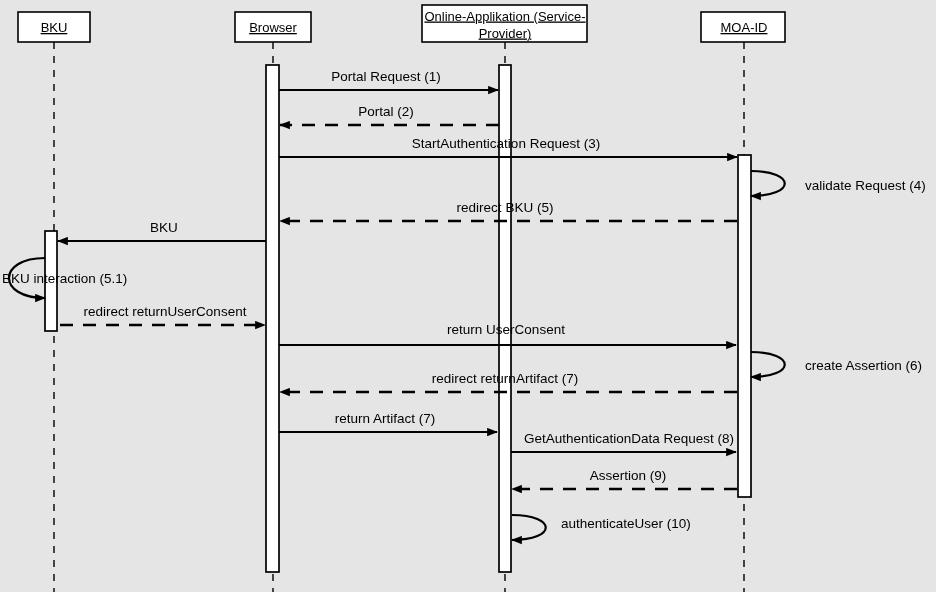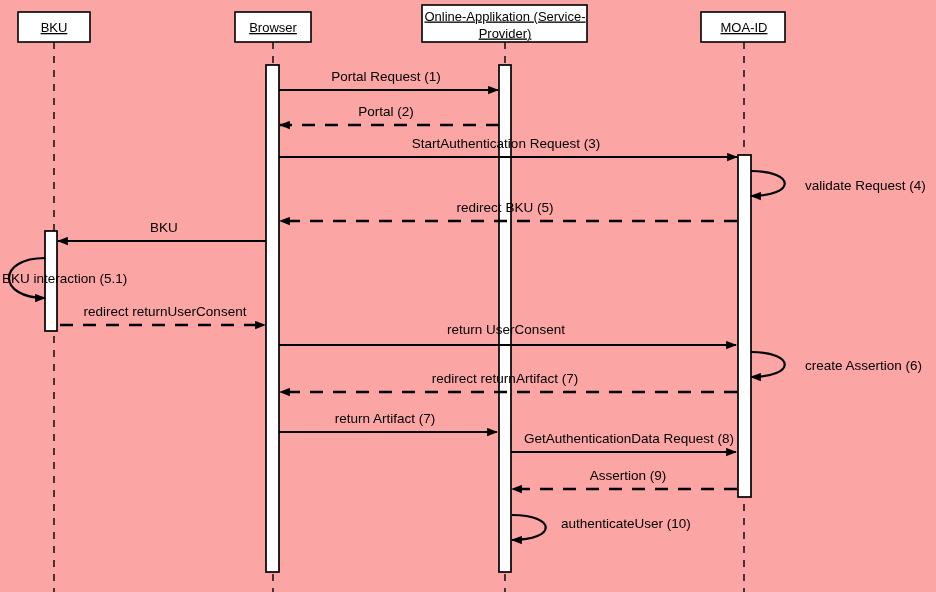--- a/index.html
+++ b/index.html
@@ -4,21 +4,21 @@
 <style>
   html, body {
     margin: 0;
     padding: 0;
     background: #ffffff;
   }
   #canvas {
     position: relative;
     width: 936px;
     height: 592px;
-    background: #fca5a5;
+    background: #e5e5e5;
     font-family: "Liberation Sans", sans-serif;
     overflow: hidden;
   }
   svg.diagram {
     position: absolute;
     top: 0;
     left: 0;
     width: 936px;
     height: 592px;
   }

